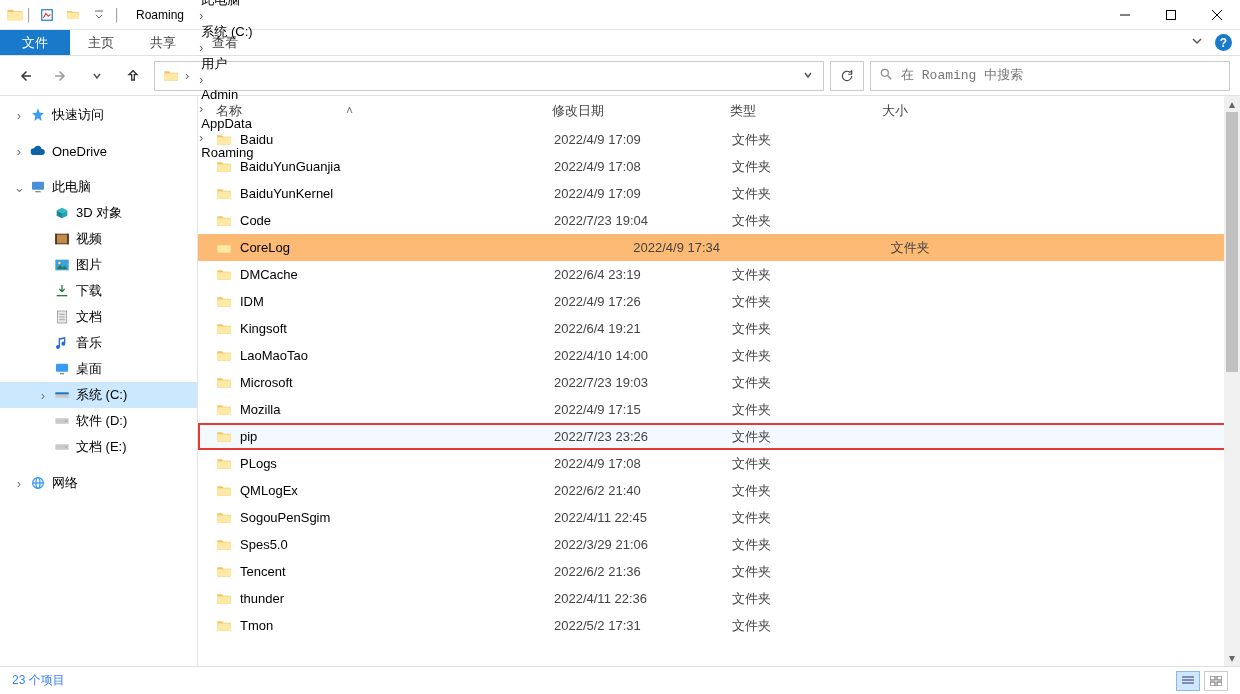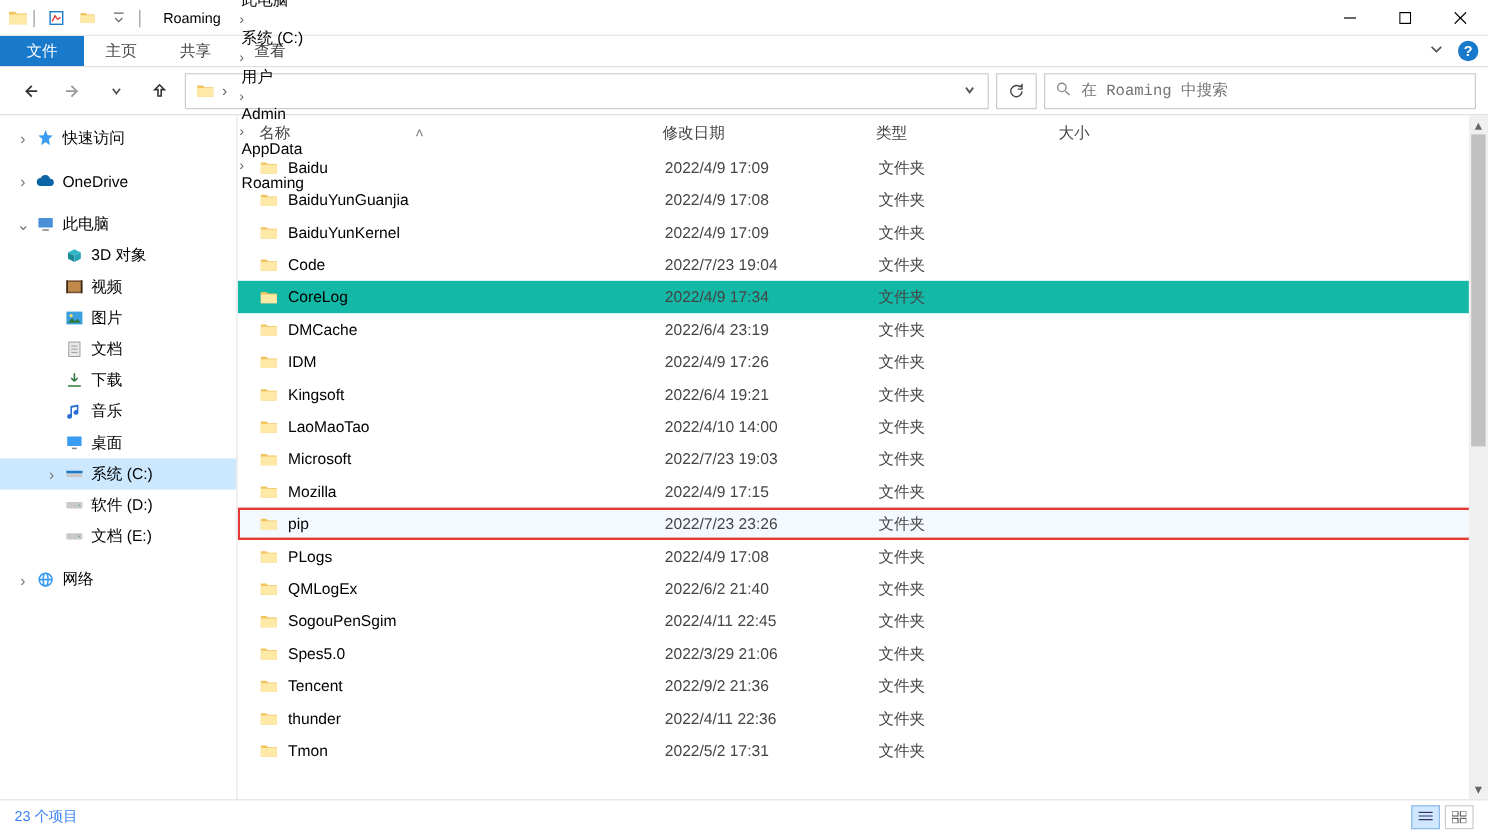--- a/index.html
+++ b/index.html
@@ -53,21 +53,21 @@
   .cols { display: flex; align-items: center; height: 30px; font-size: 13px; color: #444; padding-left: 18px; }
   .cols .col { padding-right: 8px; }
   .cols .name { width: 336px; display: flex; align-items: center; gap: 4px; }
   .cols .date { width: 178px; }
   .cols .type { width: 152px; }
   .cols .size { width: 120px; }
   .cols .sort-arrow { color: #777; font-size: 12px; padding-left: 100px; }
 
   .rows { overflow-y: auto; }
   .row { display: flex; align-items: center; height: 27px; padding-left: 18px; font-size: 13px; }
-  .row.hovered { background: #14b8a6; }
+  .row.hovered { background: #fdba74; justify-content: space-between; }
   .row.highlighted { outline: 2px solid #e53935; outline-offset: -2px; background: #f3f9ff; }
   .row .cell { padding-right: 8px; }
   .row .name { width: 336px; display: flex; align-items: center; gap: 8px; }
   .row .date { width: 178px; color: #444; padding-left: 2px; }
   .row .type { width: 152px; color: #444; padding-left: 2px; }
   .row .size { width: 120px; color: #444; text-align: right; }
   .row .folder-ico { width: 16px; height: 16px; }
 
   
   .status { height: 28px; border-top: 1px solid #e1e1e1; display: flex; align-items: center; padding: 0 12px; font-size: 12px; color: #3b82f6; justify-content: space-between; }
@@ -265,34 +265,34 @@
             <span class="ico"><svg viewBox="0 0 24 24">
                 <rect x="2" y="4" width="20" height="16" fill="#3aa0e0"></rect>
                 <circle cx="8" cy="9" r="2" fill="#ffe066"></circle>
                 <path fill="#2d7a3e" d="M4 18l5-6 4 4 3-3 4 5z"></path>
               </svg></span>
             <span>图片</span>
           </div>
           <div class="node child">
             <span class="expander"></span>
             <span class="ico"><svg viewBox="0 0 24 24">
+                <path fill="#2d7a3e" d="M12 3v10m0 0l-4-4m4 4l4-4" stroke="#2d7a3e" stroke-width="2"></path>
+                <path d="M4 18h16v2H4z" fill="#2d7a3e"></path>
+              </svg></span>
+            <span>下载</span>
+          </div>
+          <div class="node child">
+            <span class="expander"></span>
+            <span class="ico"><svg viewBox="0 0 24 24">
                 <rect x="5" y="3" width="14" height="18" fill="#e8e8e8" stroke="#888"></rect>
                 <line x1="8" y1="8" x2="16" y2="8" stroke="#888"></line>
                 <line x1="8" y1="12" x2="16" y2="12" stroke="#888"></line>
                 <line x1="8" y1="16" x2="16" y2="16" stroke="#888"></line>
               </svg></span>
             <span>文档</span>
-          </div>
-          <div class="node child">
-            <span class="expander"></span>
-            <span class="ico"><svg viewBox="0 0 24 24">
-                <path fill="#2d7a3e" d="M12 3v10m0 0l-4-4m4 4l4-4" stroke="#2d7a3e" stroke-width="2"></path>
-                <path d="M4 18h16v2H4z" fill="#2d7a3e"></path>
-              </svg></span>
-            <span>下载</span>
           </div>
           <div class="node child">
             <span class="expander"></span>
             <span class="ico"><svg viewBox="0 0 24 24">
                 <path fill="#2a6dd4" d="M9 18a3 3 0 1 1-2-2.83V5l10-2v10a3 3 0 1 1-2-2.83V6l-6 1.2z"></path>
               </svg></span>
             <span>音乐</span>
           </div>
           <div class="node child">
             <span class="expander"></span>
@@ -545,21 +545,21 @@
           <div class="cell size"></div>
         </div>
         <div class="row">
           <div class="cell name">
             <span class="folder-ico"><svg viewBox="0 0 24 24">
                 <path class="back" d="M2 5h7l2 2h11v12H2z"></path>
                 <path class="front" d="M2 8h20v11H2z"></path>
               </svg></span>
             <span>Tencent</span>
           </div>
-          <div class="cell date">2022/9/2 21:36</div>
+          <div class="cell date">2022/6/2 21:36</div>
           <div class="cell type">文件夹</div>
           <div class="cell size"></div>
         </div>
         <div class="row">
           <div class="cell name">
             <span class="folder-ico"><svg viewBox="0 0 24 24">
                 <path class="back" d="M2 5h7l2 2h11v12H2z"></path>
                 <path class="front" d="M2 8h20v11H2z"></path>
               </svg></span>
             <span>thunder</span>

